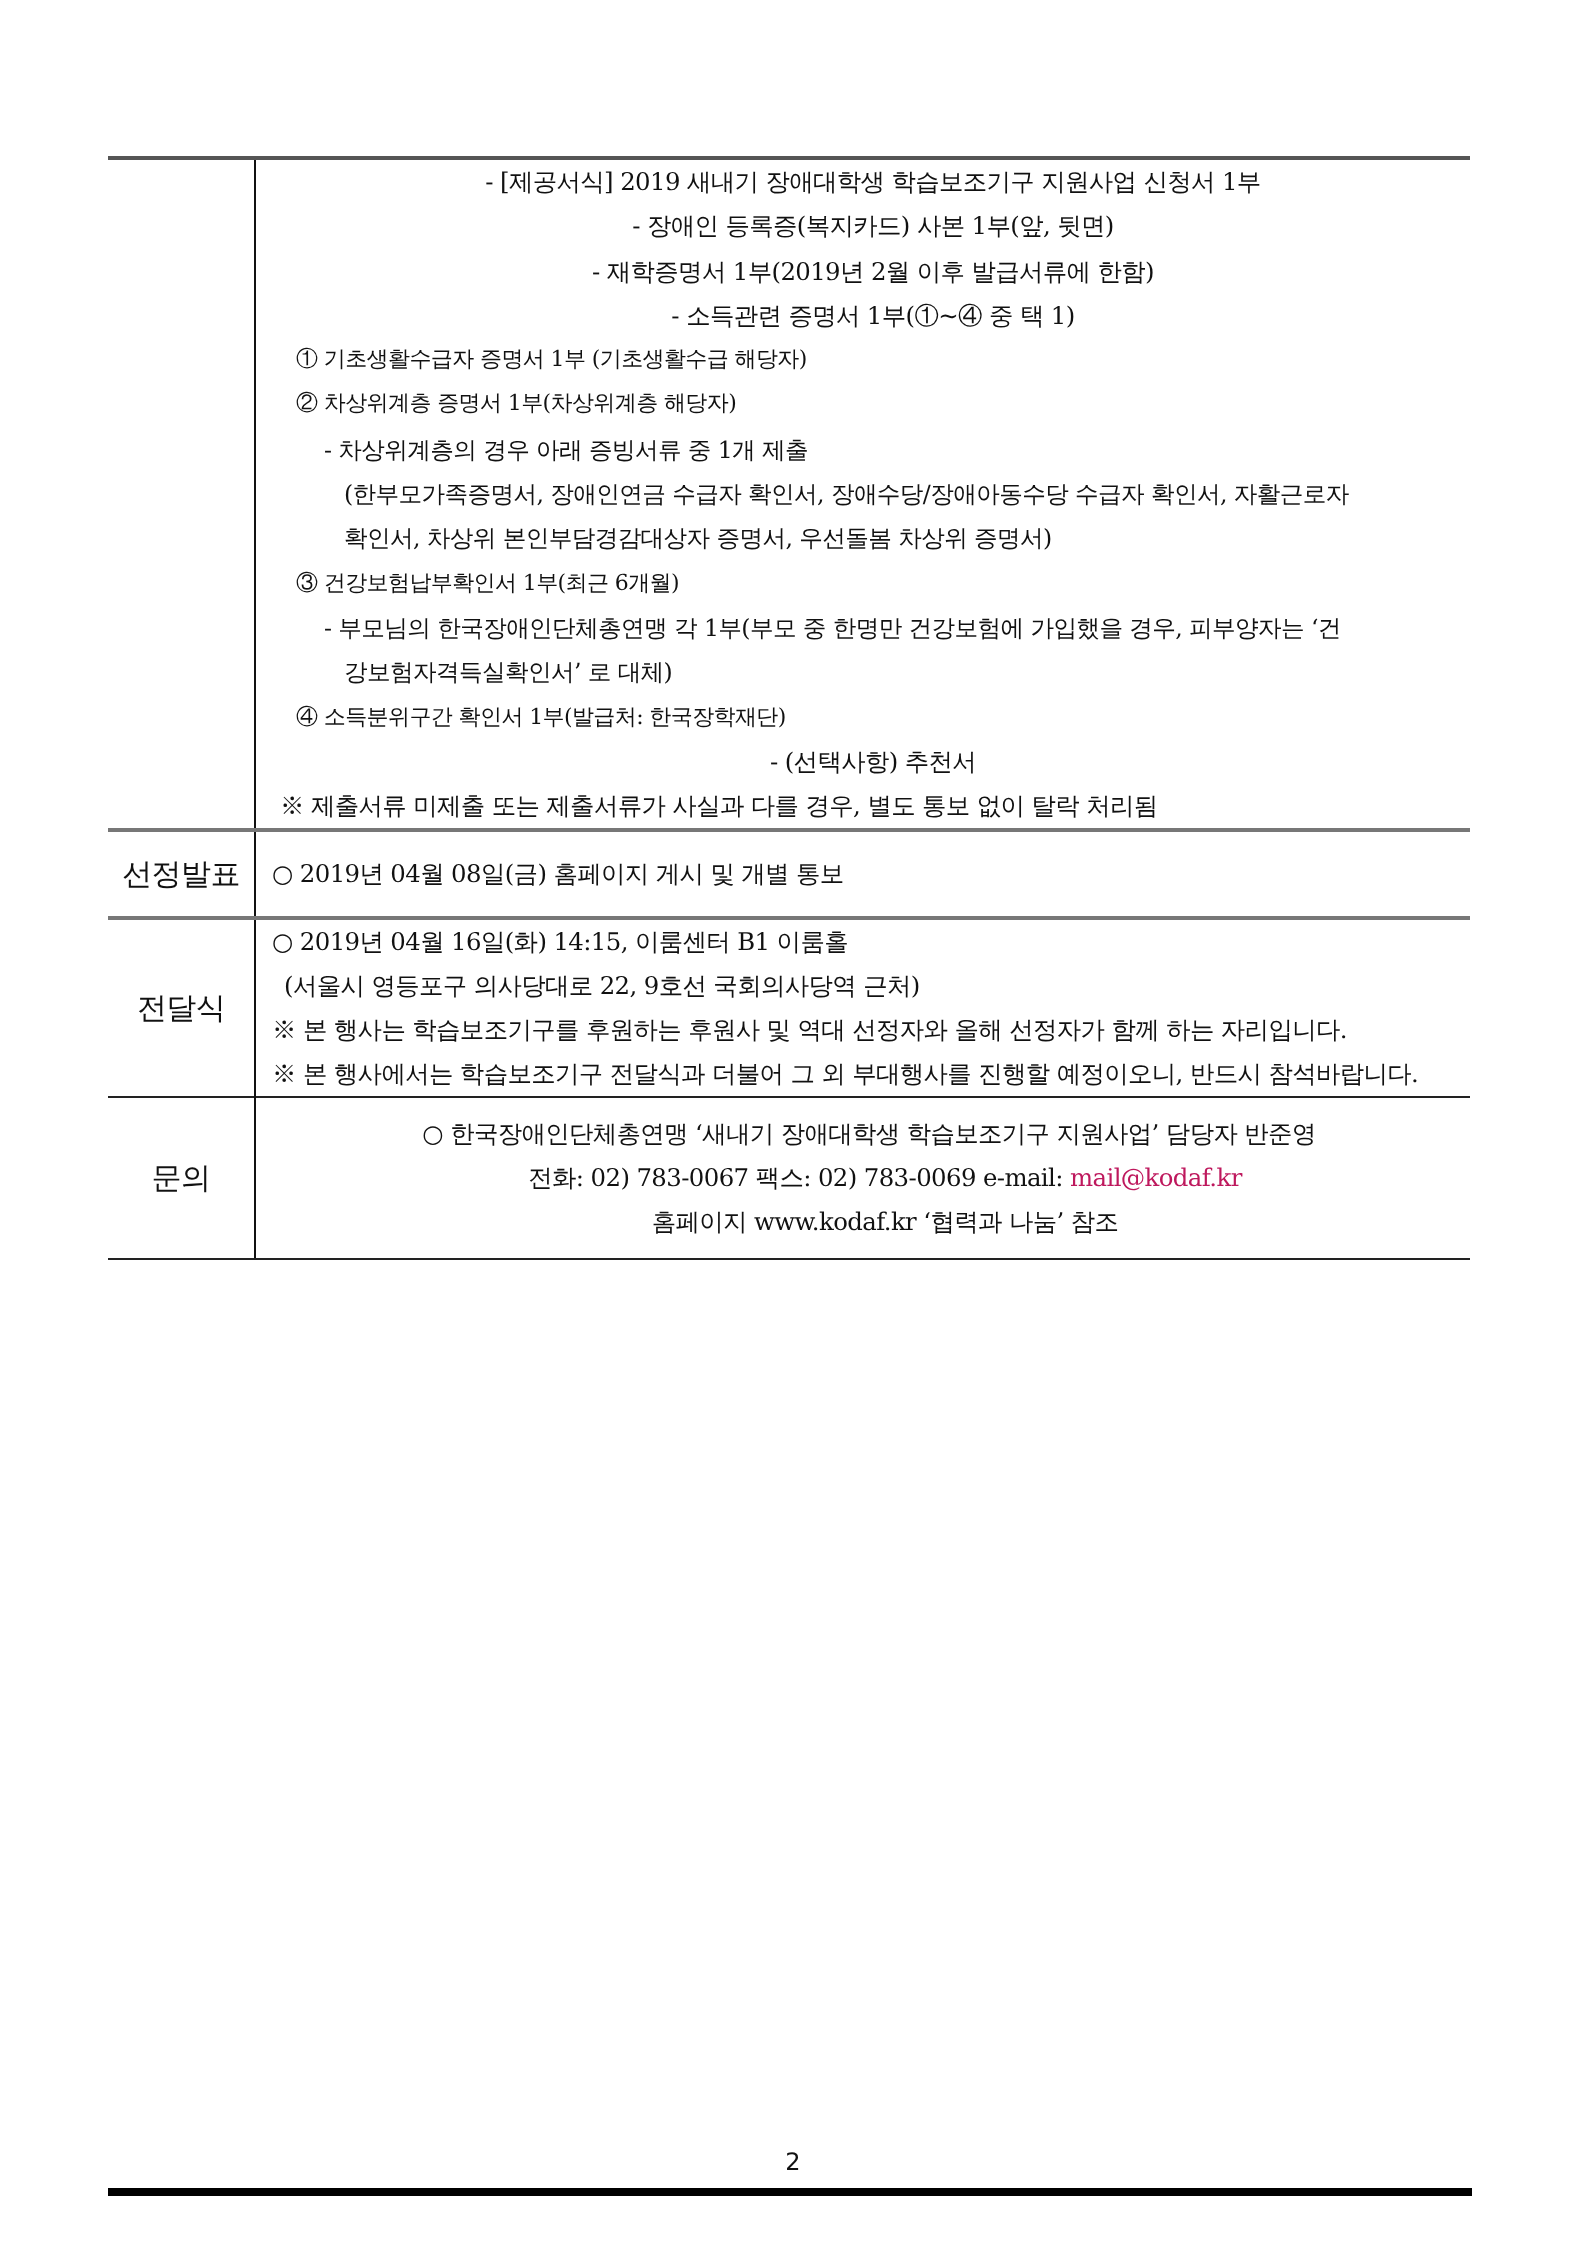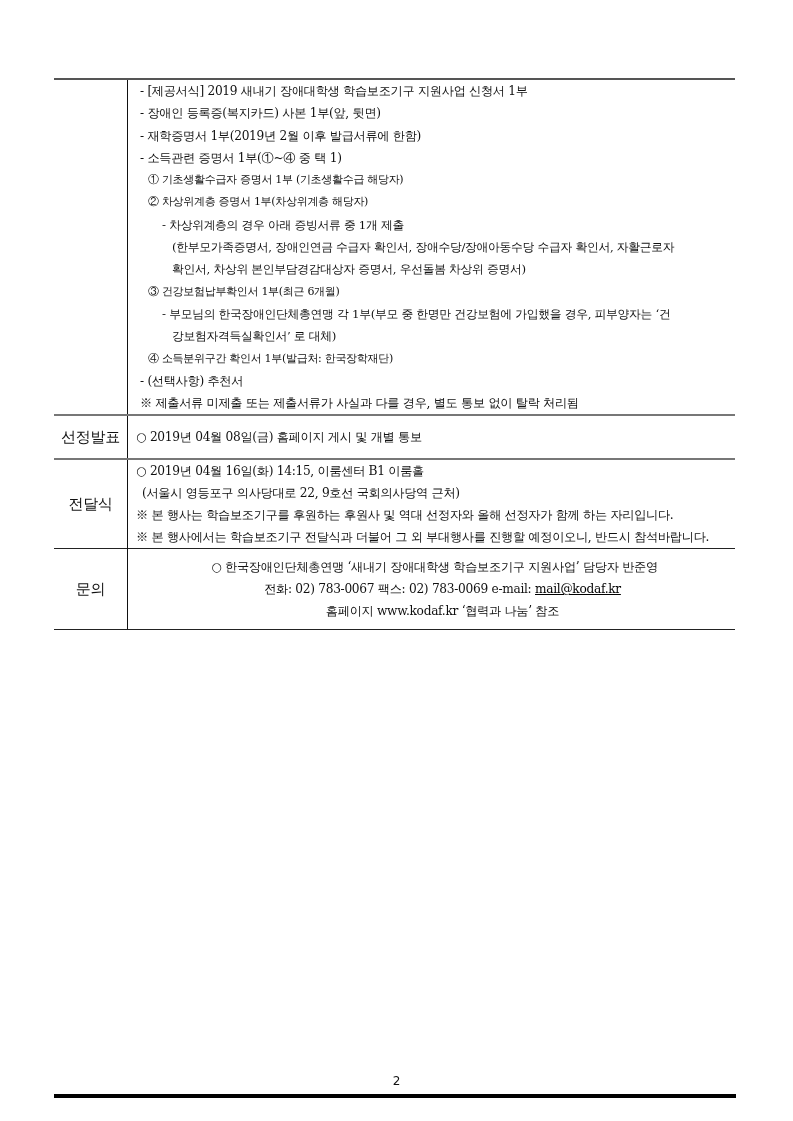--- a/index.html
+++ b/index.html
@@ -20,29 +20,29 @@
     .doc-table tr.row-solid td { border-top: 1.5px solid #222; text-align: center; }
     .doc-table tr.last td { border-bottom: 1.5px solid #222; }
     .label-cell {
       width: 73px; text-align: center;
       border-right: 1.2px solid #111;
       font-family: "DejaVu Sans", "Liberation Sans", sans-serif;
       font-size: 15px;
     }
     .content-cell { padding-left: 6px !important; padding-right: 2px !important; }
     .line { height: 22.3px; line-height: 22.3px; white-space: nowrap; }
-    .l1 { padding-left: 6px; }
+    .l1 { padding-left: 6px; text-align: center; }
     .l2 { padding-left: 14px; font-size: 11px; }
     .l3 { padding-left: 28px; font-size: 11.8px; }
     .l3c { padding-left: 38px; font-size: 11.8px; }
     .l-note { padding-left: 6px; }
     .wrap-justify { white-space: normal; text-align: justify; }
     .ann-line { height: 22px; line-height: 22px; padding-left: 2px; white-space: nowrap;}
     .contact-indent { padding-left: 18px; }
-    .email-link { text-decoration: underline; color: #000000; }
+    .email-link { color: #be185d; }
     .page-number {
       position: absolute; left: 0; width: 793px; top: 1074px;
       text-align: center; font-family: "DejaVu Sans", "Liberation Sans", sans-serif;
       font-size: 12px; color: #111;
     }
     .footer-rule {
       position: absolute; left: 54px; width: 682px; top: 1094px; height: 4px;
       background: #000;
     }
   </style>

